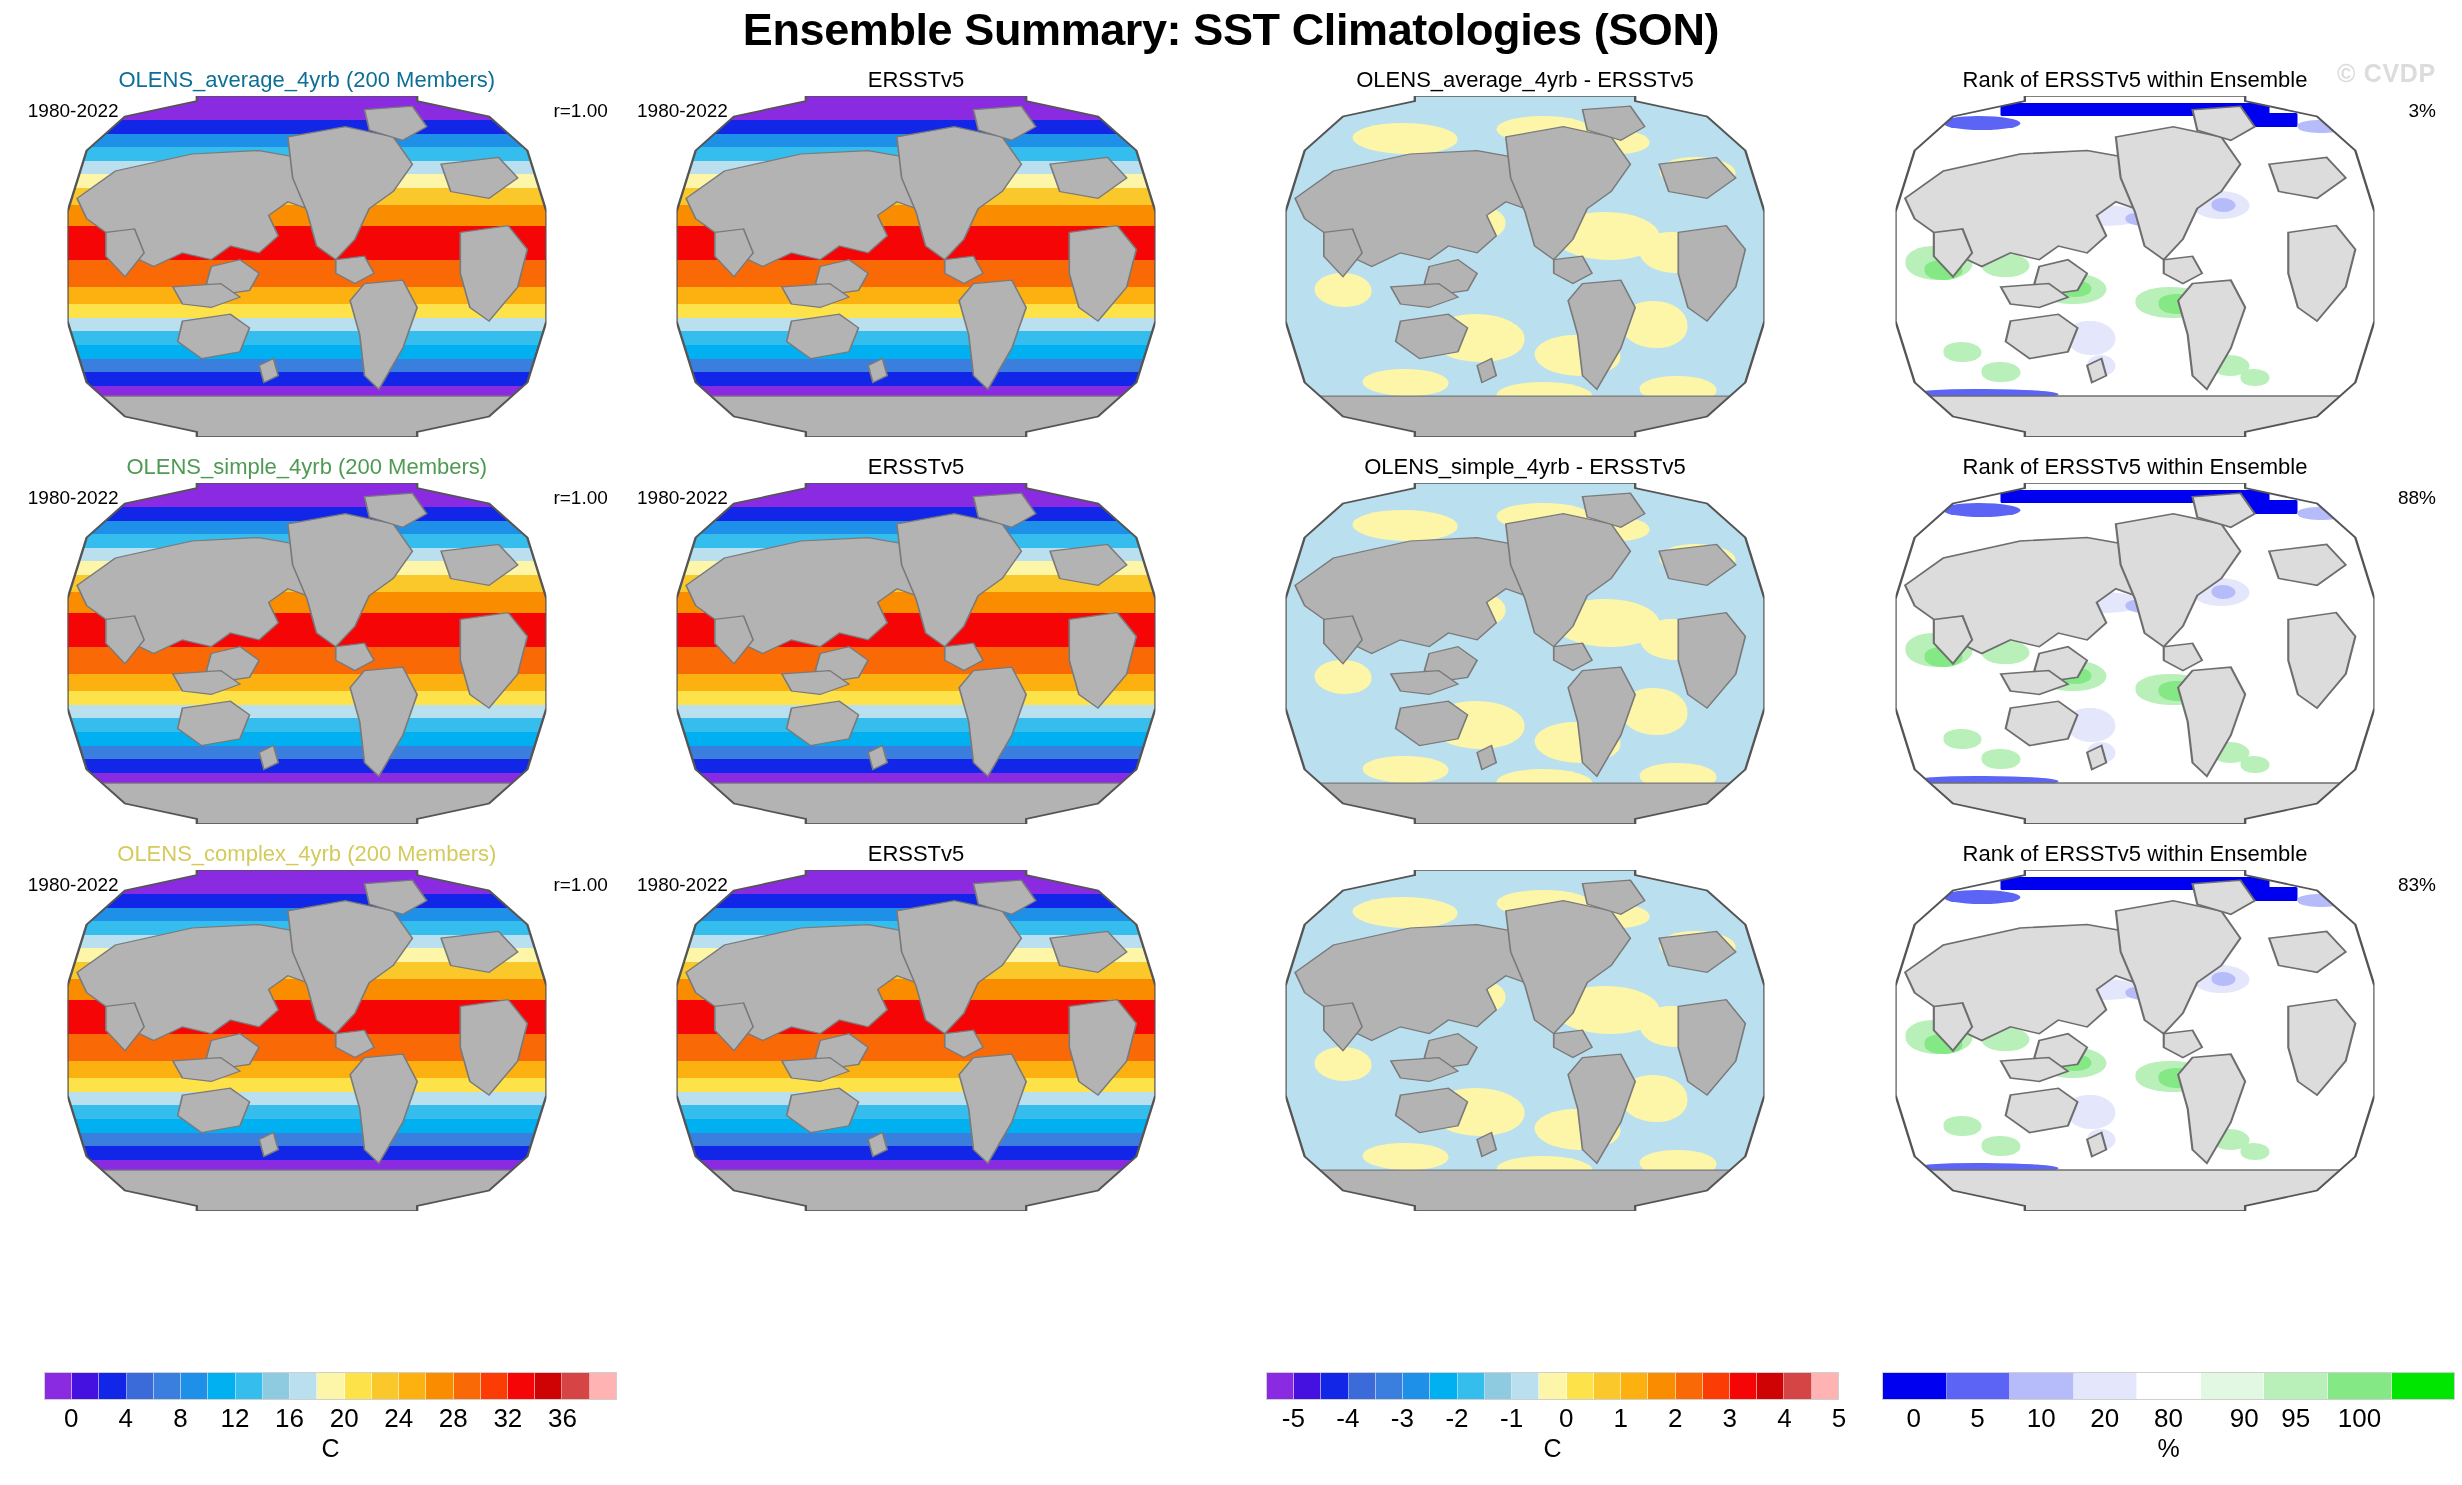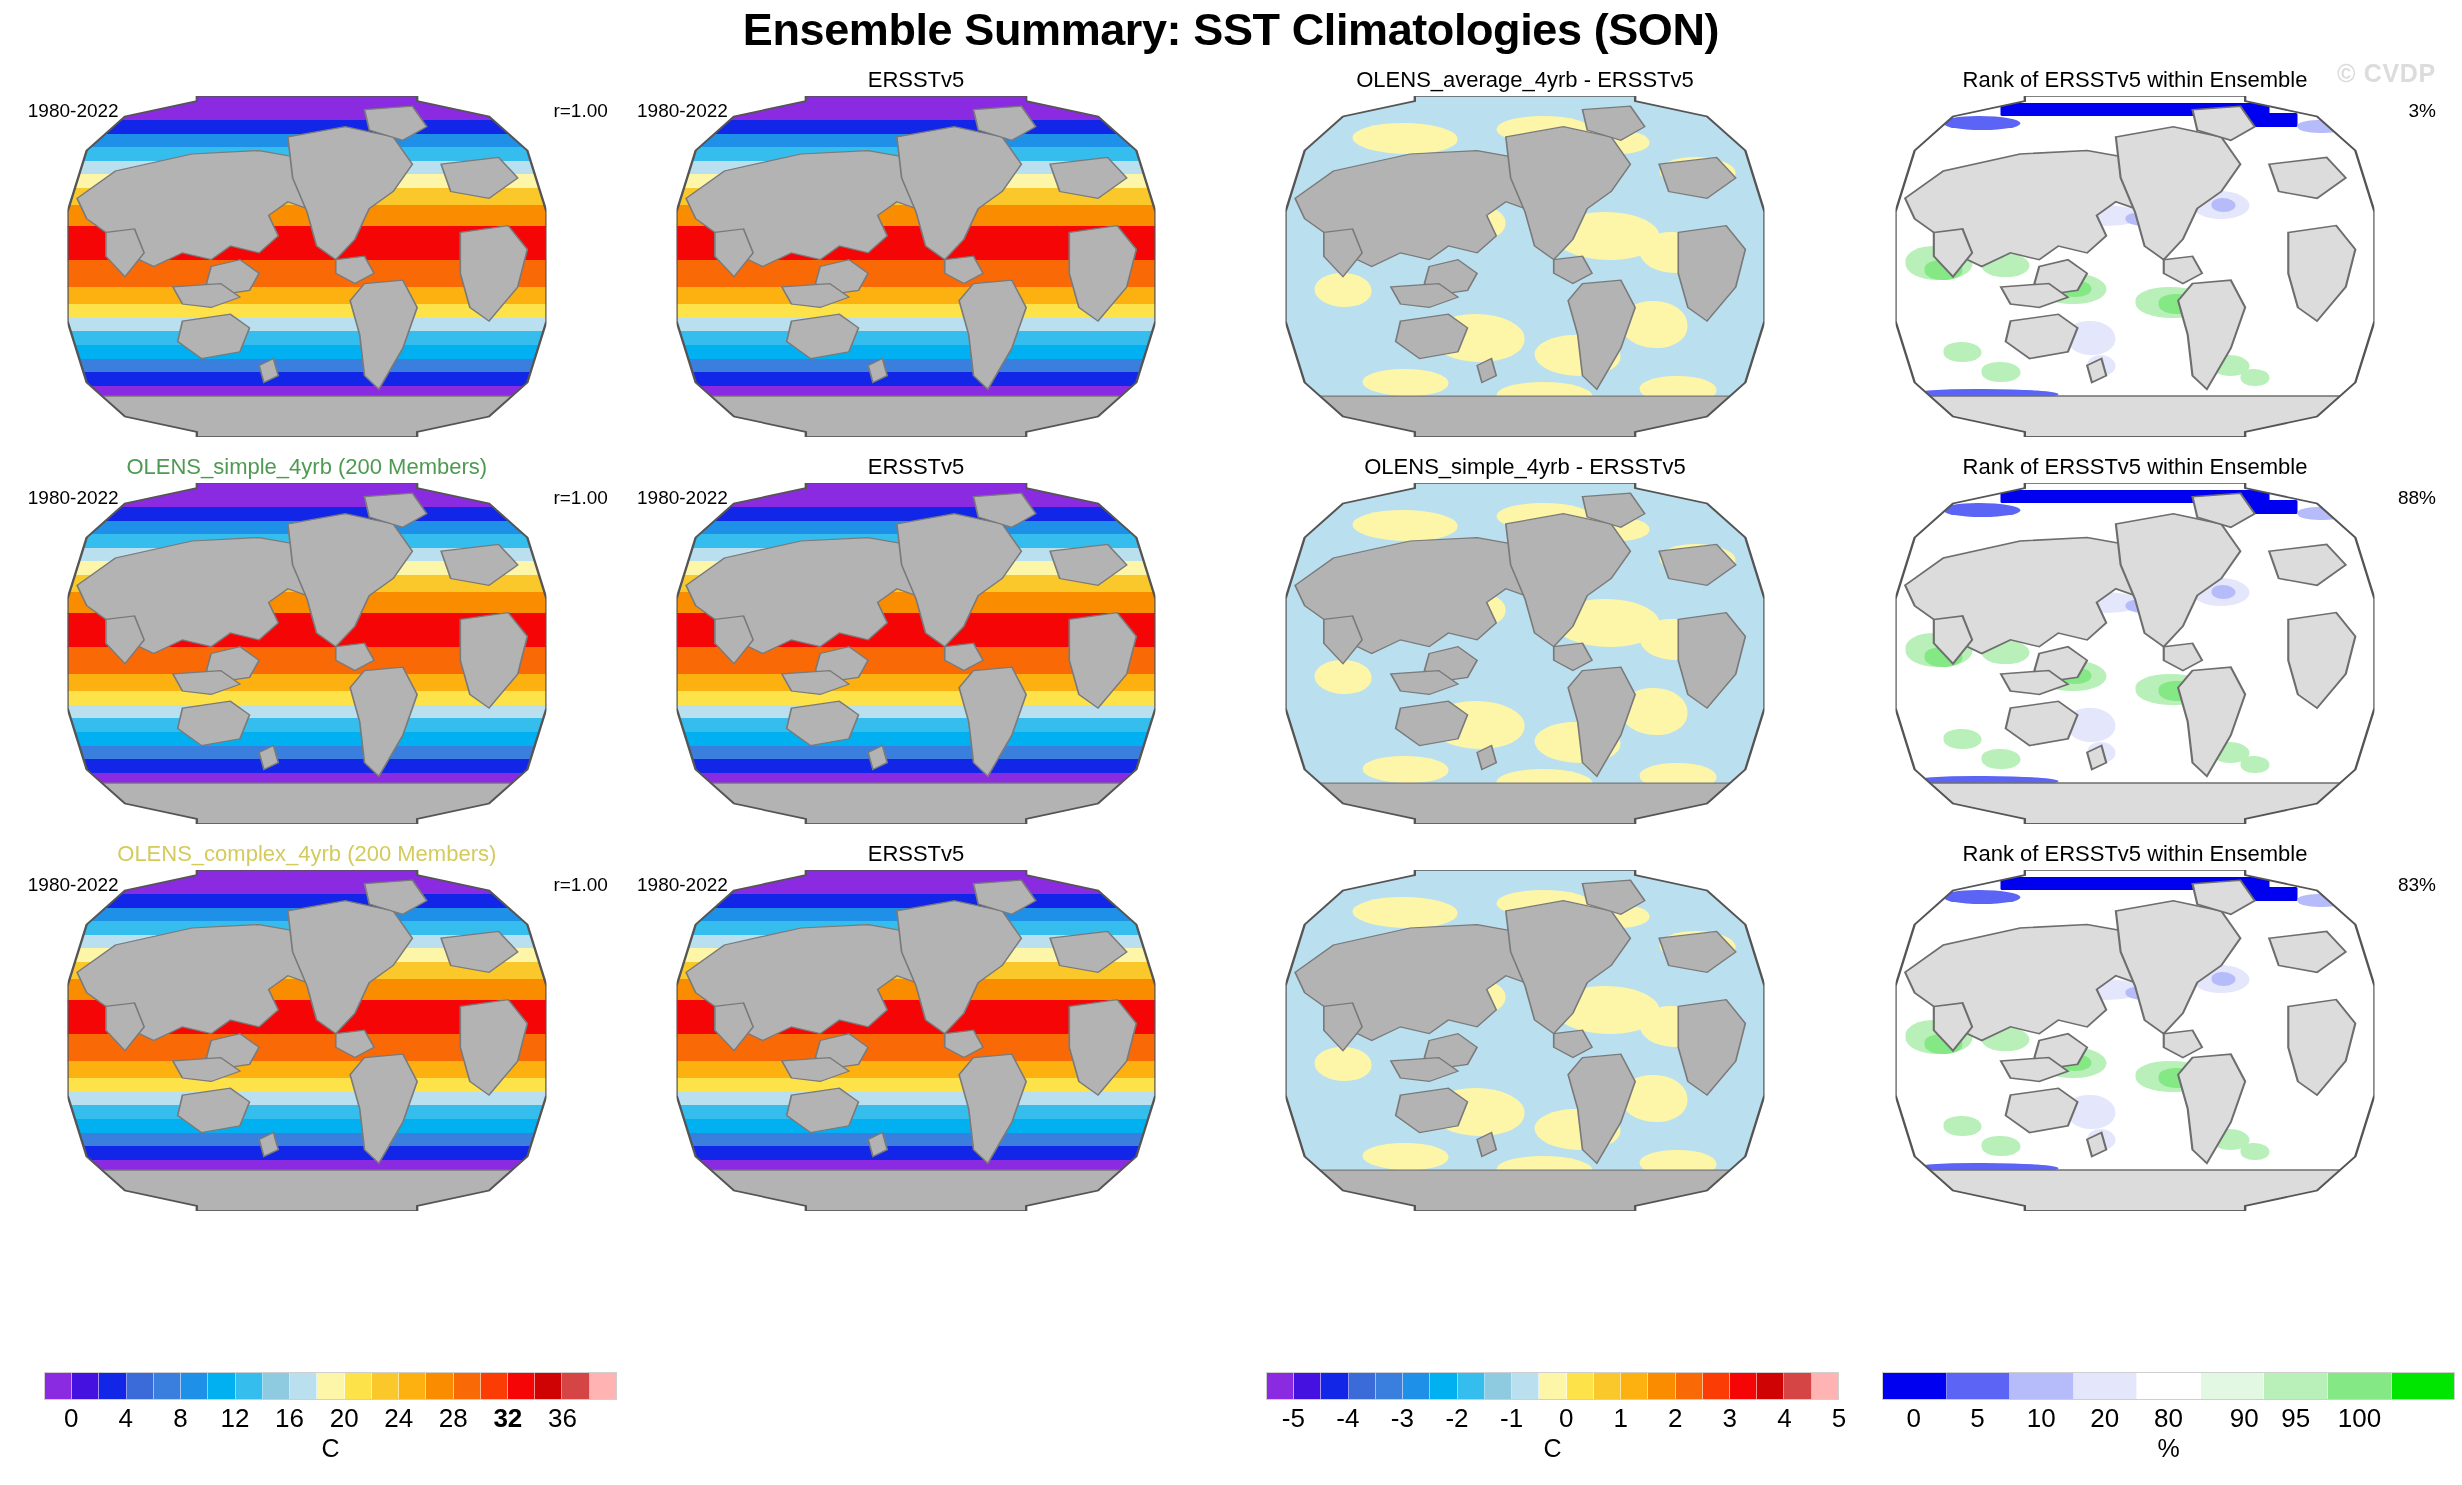--- a/index.html
+++ b/index.html
@@ -73,20 +73,21 @@
   }
 </style>
 </head>
 <body>
 
 <div id="figure-title">Ensemble Summary: SST Climatologies (SON)</div>
 <div id="watermark">© CVDP</div>
 
 <div id="grid">
   <div class="panel" style="left:5.8px;top:67px;width:602px;height:377px;">
+    <div class="panel-title" style="color:#0d6f97;">OLENS_average_4yrb (200 Members)</div>
     <div class="corner-left">1980-2022</div>
     <div class="corner-right">r=1.00</div>
     <div class="mapwrap">
       <div class="globe">
           <div class="band" style="top:0%;height:7.4%;background:#8a2be2;"></div>
           <div class="band" style="top:7%;height:4.4%;background:#1226e8;"></div>
           <div class="band" style="top:11%;height:4.4%;background:#1e90e8;"></div>
           <div class="band" style="top:15%;height:4.4%;background:#35bdee;"></div>
           <div class="band" style="top:19%;height:4.4%;background:#badfef;"></div>
           <div class="band" style="top:23%;height:4.4%;background:#fdf6a8;"></div>
@@ -796,21 +797,21 @@
       </div>
     <div class="cbar-ticks">
         <span style="left:4.761904761904762%;">0</span>
         <span style="left:14.285714285714285%;">4</span>
         <span style="left:23.809523809523807%;">8</span>
         <span style="left:33.33333333333333%;">12</span>
         <span style="left:42.857142857142854%;">16</span>
         <span style="left:52.38095238095239%;">20</span>
         <span style="left:61.904761904761905%;">24</span>
         <span style="left:71.42857142857143%;">28</span>
-        <span style="left:80.95238095238095%;font-weight:bold;">32</span>
+        <span style="left:80.95238095238095%;">32</span>
         <span style="left:90.47619047619048%;">36</span>
       </div>
     <div class="cbar-unit">C</div>
   </div>
   <div class="cbar" style="left:1266px;top:1372px;width:573px;height:102px;">
     <div class="cbar-strip">
         <i style="background:#8a2be2;"></i>
         <i style="background:#4411e0;"></i>
         <i style="background:#1226e8;"></i>
         <i style="background:#3a6bd8;"></i>

